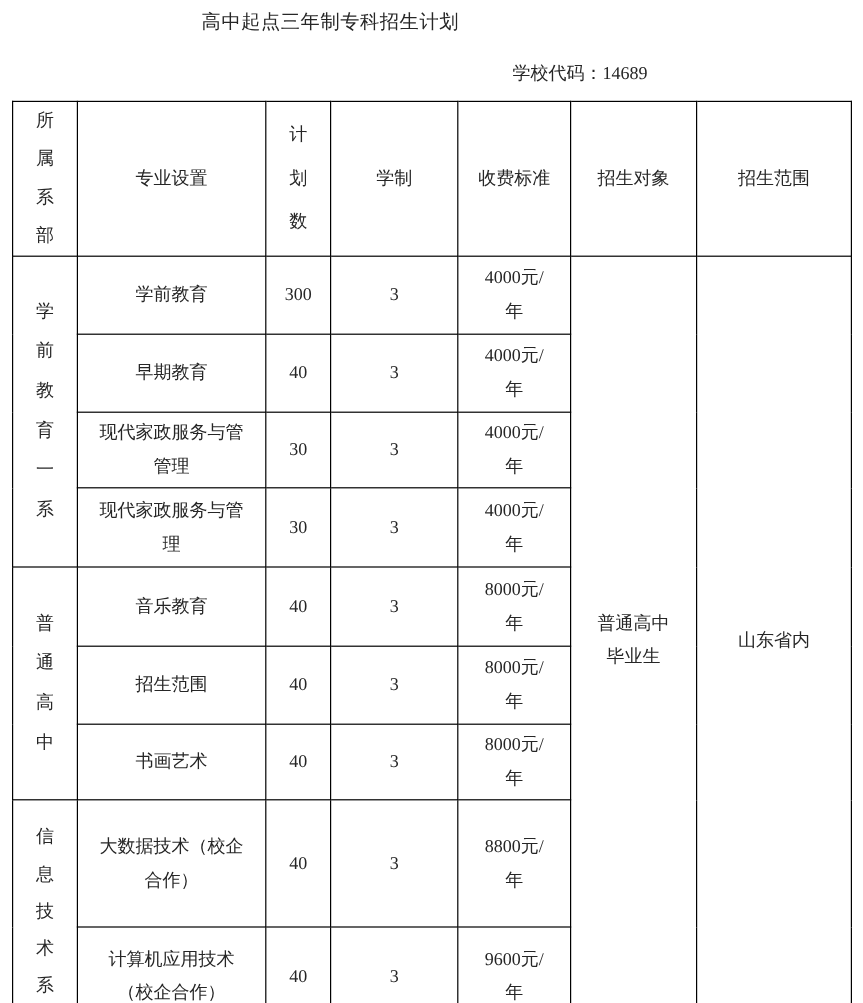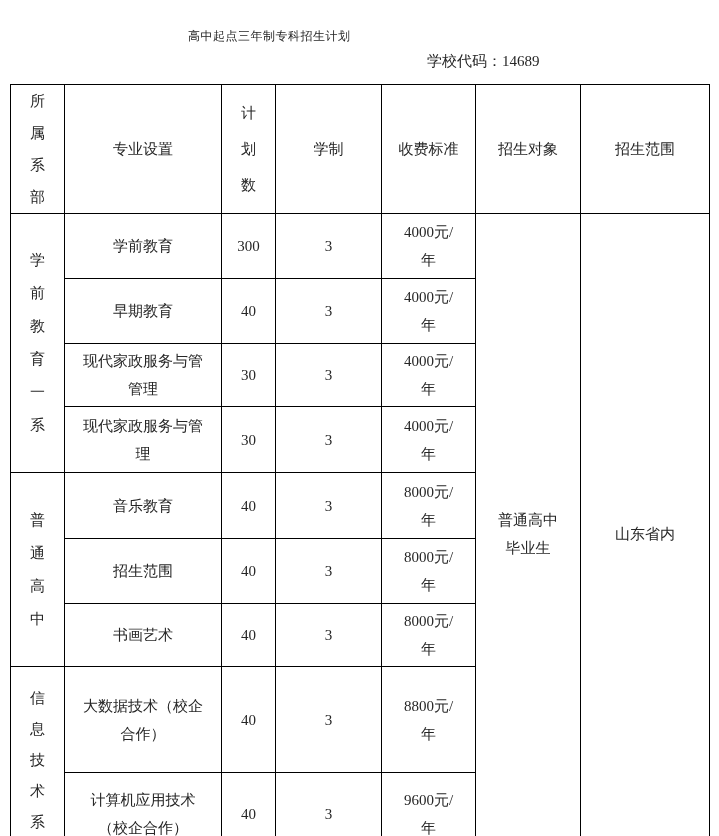--- a/index.html
+++ b/index.html
@@ -10,26 +10,25 @@
   .page {
     position: relative;
     width: 719px;
     height: 836px;
     background: #ffffff;
     font-family: "Liberation Serif", "DejaVu Serif", serif;
     color: #262626;
   }
   .doc-title {
     position: absolute;
-    left: 188px;
+    left: 168px;
     top: 8px;
-    font-size: 12px;
+    font-size: 16px;
     letter-spacing: 0.5px;
     white-space: nowrap;
-    margin-top: 20px;
   }
   .school-code {
     position: absolute;
     left: 386px;
     top: 52px;
     font-size: 15px;
     white-space: nowrap;
     margin-left: 41px;
   }
   table.plan-table {

